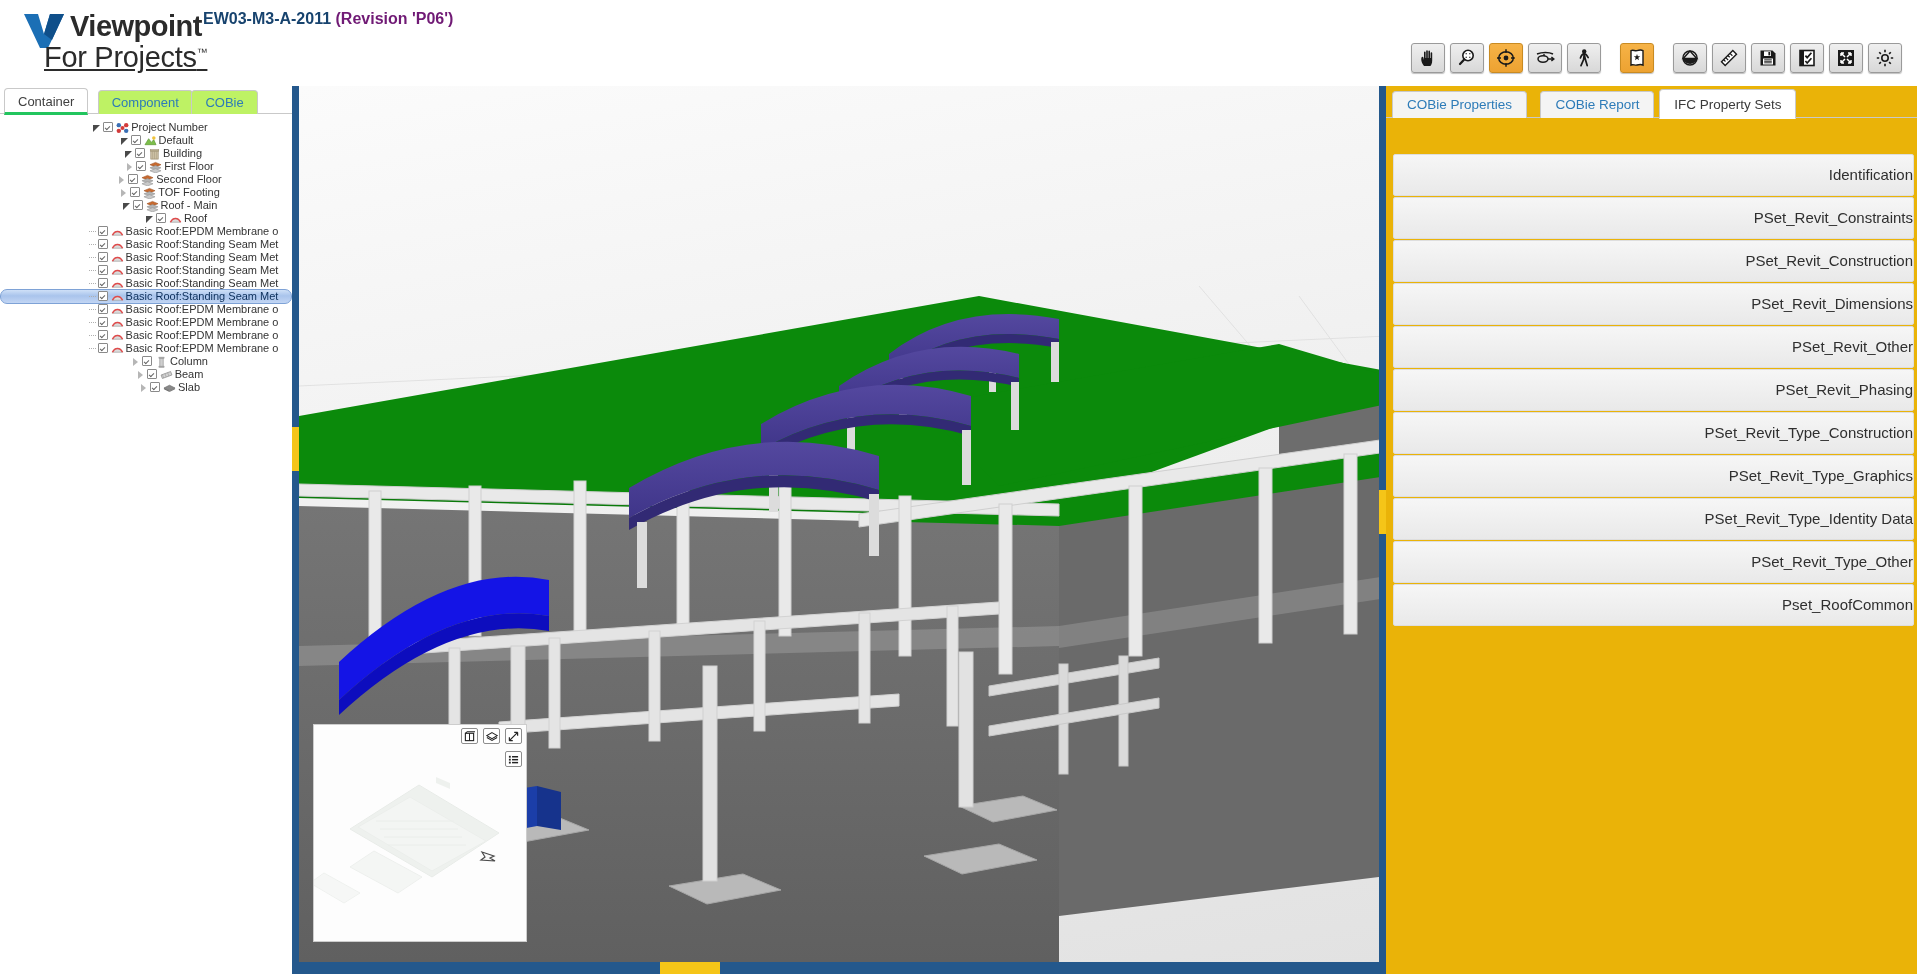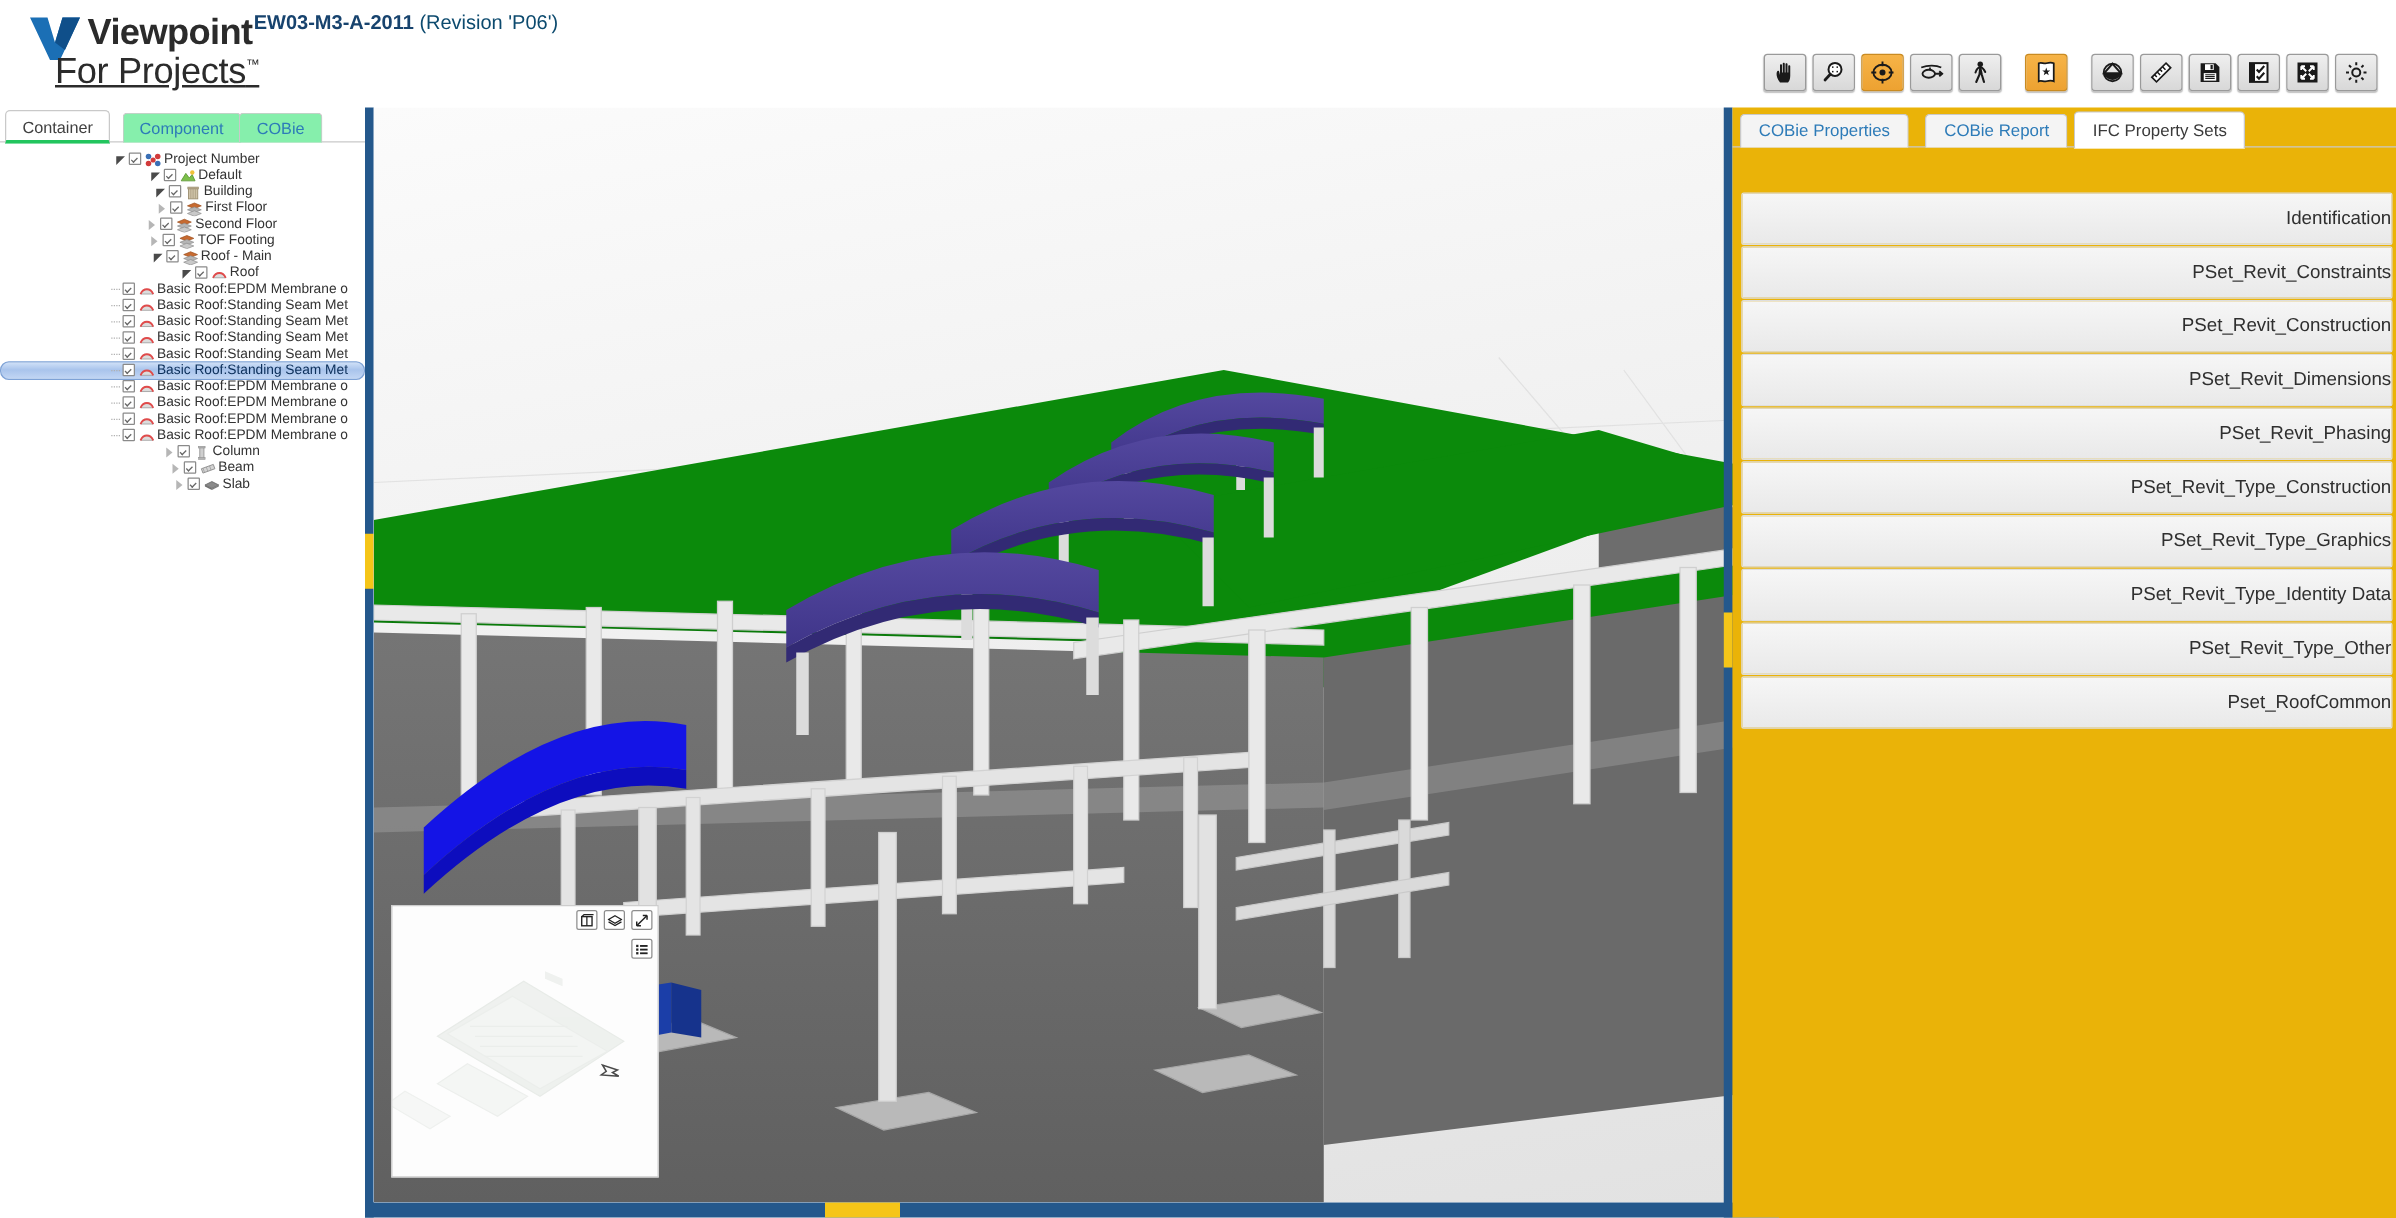--- a/index.html
+++ b/index.html
@@ -9,38 +9,38 @@
   
   #header { position:absolute; left:0; top:0; width:1917px; height:86px; background:#fff; }
   #logo { position:absolute; left:22px; top:8px; width:200px; height:68px; }
   #logo .mark { position:absolute; left:0; top:4px; width:44px; height:38px; }
   #logo .w1 { font-size:29px; font-weight:bold; color:#2b2b2b; position:absolute; left:48px; top:2px;
               letter-spacing:-0.5px;}
   #logo .w2 { font-size:29px; color:#2b2b2b; position:absolute; left:22px; top:33px; letter-spacing:-0.3px;text-decoration:underline;}
   #logo .tm { font-size:11px; vertical-align:super; }
   #doc-title { position:absolute; left:203px; top:10px; font-size:16px; color:#1c4e80; }
   #doc-title .code { font-weight:bold; color:#17436e; }
-  #doc-title .rev { font-weight:normal; color:#0c4a6e; }
+  #doc-title .rev { font-weight:bold; color:#701a75; }
 
   
   #toolbar { position:absolute; right:15px; top:43px; display:flex; gap:5px; }
   .tbtn { width:34px; height:30px; border:1px solid #9a9a9a; border-radius:3px;
           background:linear-gradient(#efefef,#d8d8d8); display:flex; align-items:center;
           justify-content:center; box-shadow:0 1px 1px rgba(0,0,0,.25); cursor:pointer; }
   .tbtn.active { background:linear-gradient(#f6b347,#eda231); border-color:#c98b22; }
   .tbtn svg { display:block; }
   .tbsp { width:9px; }
 
   
   #left { position:absolute; left:0; top:86px; width:292px; height:888px; background:#fff; }
   #left-tabs { position:absolute; left:0; top:0; height:28px; width:292px;
                border-bottom:1px solid #c9c9c9; }
   .ltab { position:absolute; top:4px; height:24px; line-height:23px; padding:0 13px;
           font-size:13px; color:#2d7bb8; border:1px solid #c9c9c9; border-bottom:none;
-          border-radius:4px 4px 0 0; background:#86efac; cursor:pointer; }
+          border-radius:4px 4px 0 0; background:#bef264; cursor:pointer; }
   .ltab.sel { background:#fff; color:#404040; border-bottom:3px solid #22c55e; top:2px; height:27px;
               line-height:26px; }
 
   #tree { position:absolute; left:0; top:29px; width:292px; height:859px; overflow:hidden;
           padding-top:6px; }
   .tr { position:relative; height:13px; font-size:11px; color:#333; white-space:nowrap;
         line-height:13px; cursor:pointer;text-align:center; }
   .tr.sel .lbl { color:#0c2f5a; }
   .tr .selbg { position:absolute; left:0; top:-1px; width:292px; height:15px;
       background:linear-gradient(#cfe0f7,#a9c4ec 45%,#c2d6f4);
@@ -539,20 +539,21 @@
   <div id="right-tabs">
       <div class="rtab" style="left: 6px;">COBie Properties</div>
       <div class="rtab" style="left: 154.4px;">COBie Report</div>
       <div class="rtab sel" style="left: 273.2px;">IFC Property Sets</div>
     </div>
   <div id="pset-list">
       <div class="pset">Identification</div>
       <div class="pset">PSet_Revit_Constraints</div>
       <div class="pset">PSet_Revit_Construction</div>
       <div class="pset">PSet_Revit_Dimensions</div>
+      <div class="pset">PSet_Revit_Other</div>
       <div class="pset">PSet_Revit_Phasing</div>
       <div class="pset">PSet_Revit_Type_Construction</div>
       <div class="pset">PSet_Revit_Type_Graphics</div>
       <div class="pset">PSet_Revit_Type_Identity Data</div>
       <div class="pset">PSet_Revit_Type_Other</div>
       <div class="pset">Pset_RoofCommon</div>
     </div>
 </div>
 
 </body></html>

